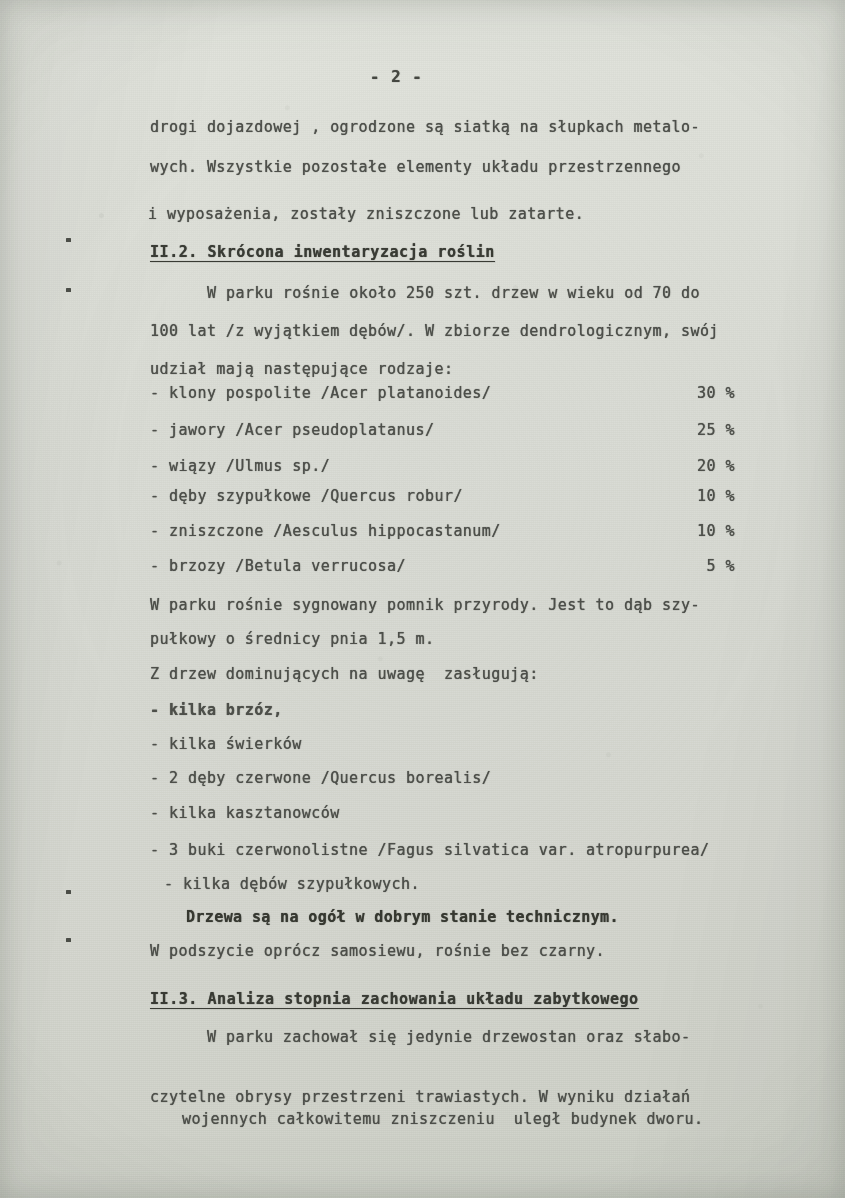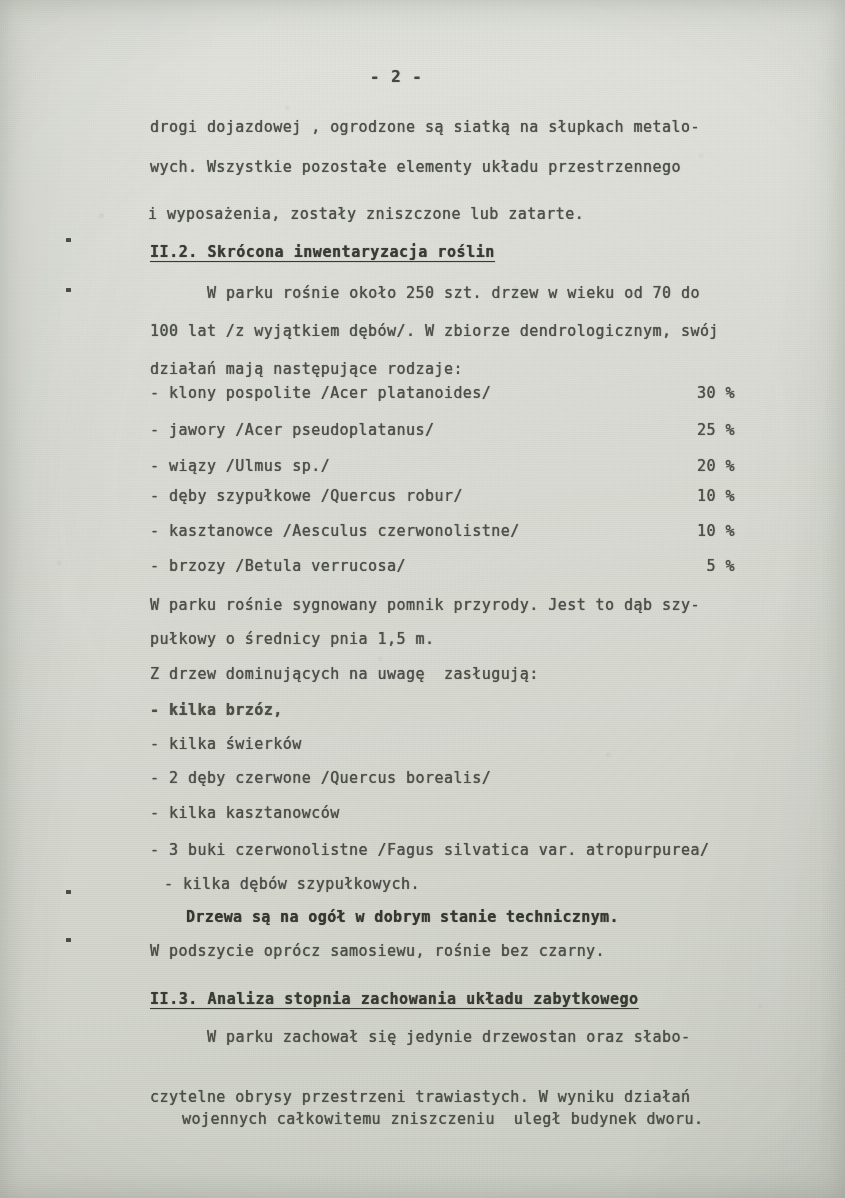--- a/index.html
+++ b/index.html
@@ -107,36 +107,36 @@
   <div class="txt pageno" style="left:370px; top:70px;">- 2 -</div>
 
   <div class="txt" style="left:150px; top:120px;">drogi dojazdowej , ogrodzone są siatką na słupkach metalo-</div>
   <div class="txt" style="left:150px; top:160px;">wych. Wszystkie pozostałe elementy układu przestrzennego</div>
   <div class="txt" style="left:148px; top:199px;margin-top:8px;">i wyposażenia, zostały zniszczone lub zatarte.</div>
 
   <div class="txt heading" style="left:150px; top:245px;">II.2. Skrócona inwentaryzacja roślin</div>
 
   <div class="txt" style="left:207px; top:286px;">W parku rośnie około 250 szt. drzew w wieku od 70 do</div>
   <div class="txt" style="left:150px; top:324px;">100 lat /z wyjątkiem dębów/. W zbiorze dendrologicznym, swój</div>
-  <div class="txt" style="left:150px; top:362px;">działań mają następujące rodzaje:</div>
+  <div class="txt" style="left:150px; top:362px;">udział mają następujące rodzaje:</div>
 
   <div>
     <div class="txt" style="left:150px; top:386px;">- klony pospolite /Acer platanoides/</div>
     <div class="txt pct" style="left:635px; top:386px; width:100px;">30 %</div>
 
     <div class="txt" style="left:150px; top:423px;">- jawory /Acer pseudoplatanus/</div>
     <div class="txt pct" style="left:635px; top:423px; width:100px;">25 %</div>
 
     <div class="txt" style="left:150px; top:459px;">- wiązy /Ulmus sp./</div>
     <div class="txt pct" style="left:635px; top:459px; width:100px;">20 %</div>
 
     <div class="txt" style="left:150px; top:489px;">- dęby szypułkowe /Quercus robur/</div>
     <div class="txt pct" style="left:635px; top:489px; width:100px;">10 %</div>
 
-    <div class="txt" style="left:150px; top:524px;">- kasztanowce /Aesculus czerwonolistne/</div>
+    <div class="txt" style="left:150px; top:524px;">- zniszczone /Aesculus hippocastanum/</div>
     <div class="txt pct" style="left:635px; top:524px; width:100px;">10 %</div>
 
     <div class="txt" style="left:150px; top:559px;">- brzozy /Betula verrucosa/</div>
     <div class="txt pct" style="left:635px; top:559px; width:100px;">5 %</div>
   </div>
 
   <div class="txt" style="left:150px; top:598px;">W parku rośnie sygnowany pomnik przyrody. Jest to dąb szy-</div>
   <div class="txt" style="left:150px; top:632px;">pułkowy o średnicy pnia 1,5 m.</div>
   <div class="txt" style="left:150px; top:667px;">Z drzew dominujących na uwagę  zasługują:</div>
 

